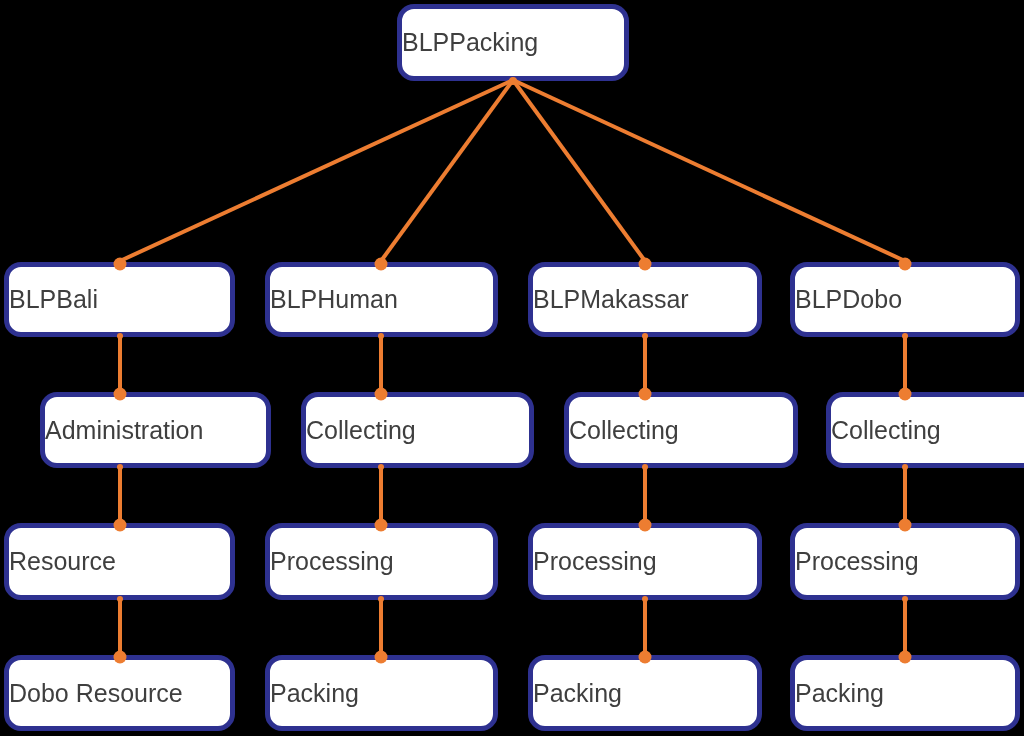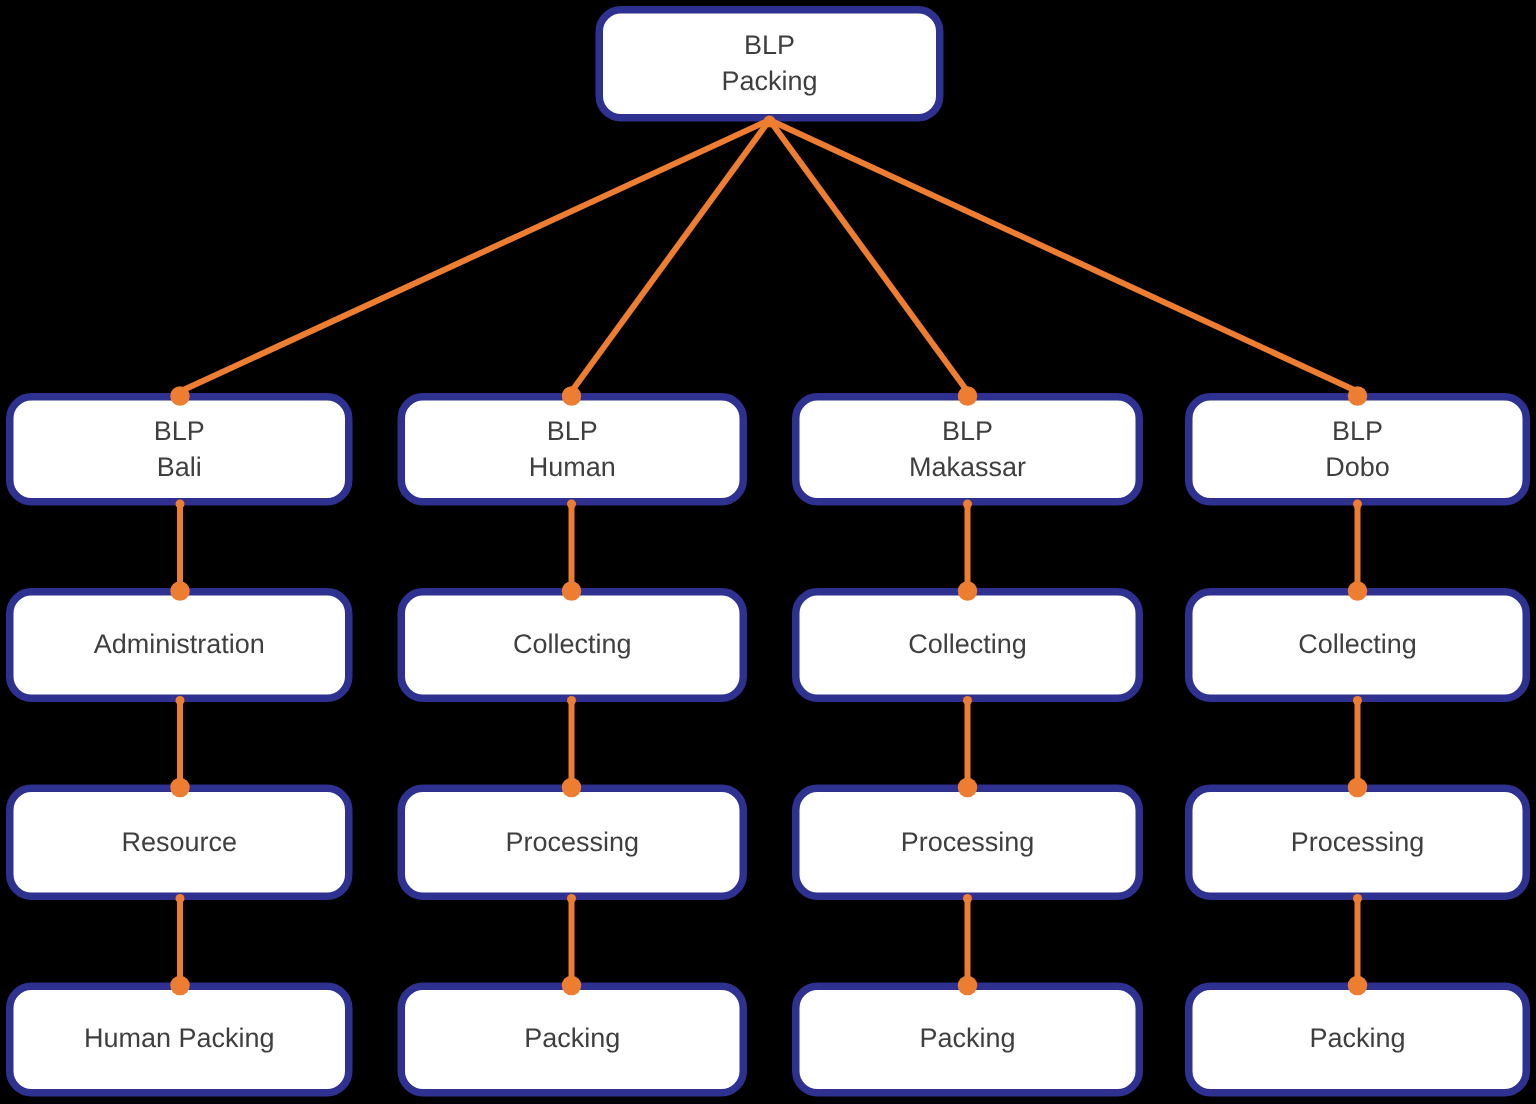--- a/index.html
+++ b/index.html
@@ -34,32 +34,31 @@
     stroke-width: 4;
   }
   .connectors circle { fill: var(--connector); }
   .box {
     position: absolute;
     box-sizing: border-box;
     background: var(--box-fill);
     border: 5px solid var(--box-border);
     border-radius: 17px;
     display: flex;
-    flex-direction: column;
+    flex-direction: row;
     align-items: center;
-    justify-content: center;
     text-align: center;
     color: var(--text);
-    font-size: 18px;
+    font-size: 25px;
     line-height: 1.3;
     z-index: 1;
   }
   .row1 { top: 4px;   height: 77px; }
   .row2 { top: 262px; height: 75px; }
-  .row3 { top: 392px; height: 76px; }
+  .row3 { top: 392px; height: 76px; margin-left: 36px; }
   .row4 { top: 523px; height: 77px; }
   .row5 { top: 655px; height: 76px; }
   .col0 { left: 397px; width: 232px; }
   .col1 { left: 4px;   width: 231px; }
   .col2 { left: 265px; width: 233px; }
   .col3 { left: 528px; width: 234px; }
   .col4 { left: 790px; width: 230px; }
 </style>
 </head>
 <body>
@@ -143,21 +142,21 @@
     <span>Dobo</span>
   </div>
 
   <div class="box row3 col1">
     <span>Administration</span>
   </div>
   <div class="box row4 col1">
     <span>Resource</span>
   </div>
   <div class="box row5 col1">
-    <span>Human Packing</span>
+    <span>Dobo Resource</span>
   </div>
 
   <div class="box row3 col2">
     <span>Collecting</span>
   </div>
   <div class="box row4 col2">
     <span>Processing</span>
   </div>
   <div class="box row5 col2">
     <span>Packing</span>

